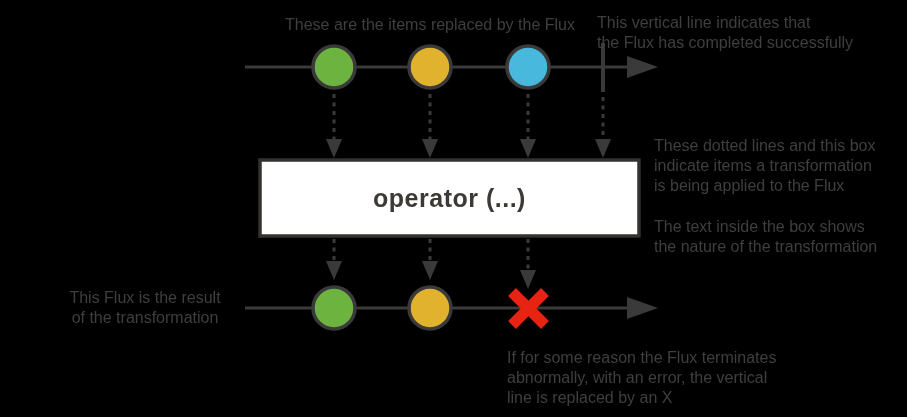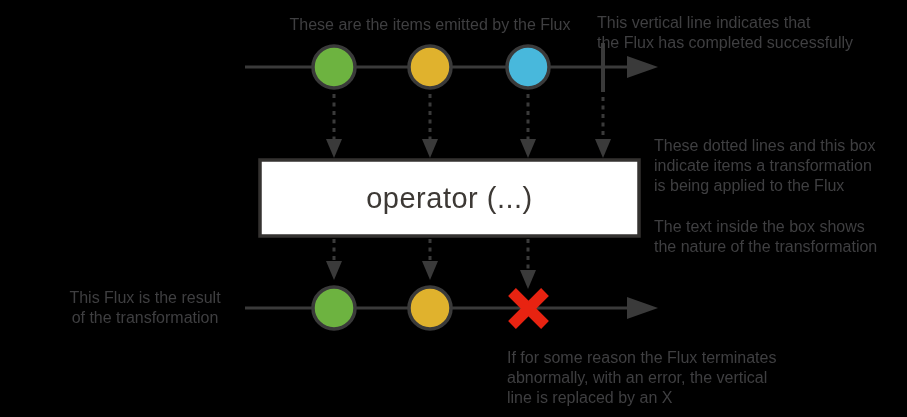--- a/index.html
+++ b/index.html
@@ -31,22 +31,22 @@
   .operator-label {
     position: absolute;
     left: 260px;
     top: 160px;
     width: 379px;
     height: 76px;
     display: flex;
     align-items: center;
     justify-content: center;
     color: var(--box-text, #3d3935);
-    font-size: 29px;
-    font-weight: normal;
+    font-size: 25px;
+    font-weight: bold;
     letter-spacing: 0.5px;
   }
   
   .tl-line   { stroke: var(--line, #3a3a3a); stroke-width: 3; }
   .tl-arrow  { fill: var(--line, #3a3a3a); }
   .complete  { stroke: var(--line, #3a3a3a); stroke-width: 4; }
   .dotted    { stroke: var(--line, #3a3a3a); stroke-width: 3; stroke-dasharray: 4 4.5; }
   .marble    { stroke: var(--line, #3a3a3a); stroke-width: 3.5; }
   .fill-green  { fill: var(--item-green, #6db340); }
   .fill-yellow { fill: var(--item-yellow, #e0b22d); }
@@ -99,21 +99,21 @@
 
     <g>
       <line class="error-x" x1="512" y1="292" x2="545" y2="325"></line>
       <line class="error-x" x1="545" y1="292" x2="512" y2="325"></line>
     </g>
   </svg>
 
   <div class="operator-label">operator (...)</div>
 
 
-  <div class="note center" style="left:250px; top:15px; width:360px;">These are the items emitted by the Flux</div>
+  <div class="note center" style="left:250px; top:15px; width:360px;">These are the items replaced by the Flux</div>
 
   <div class="note" style="left:597px; top:13px;">This vertical line indicates that
 the Flux has completed successfully</div>
 
   <div class="note" style="left:654px; top:136px;">These dotted lines and this box
 indicate items a transformation
 is being applied to the Flux</div>
 
   <div class="note" style="left:654px; top:217px;">The text inside the box shows
 the nature of the transformation</div>

